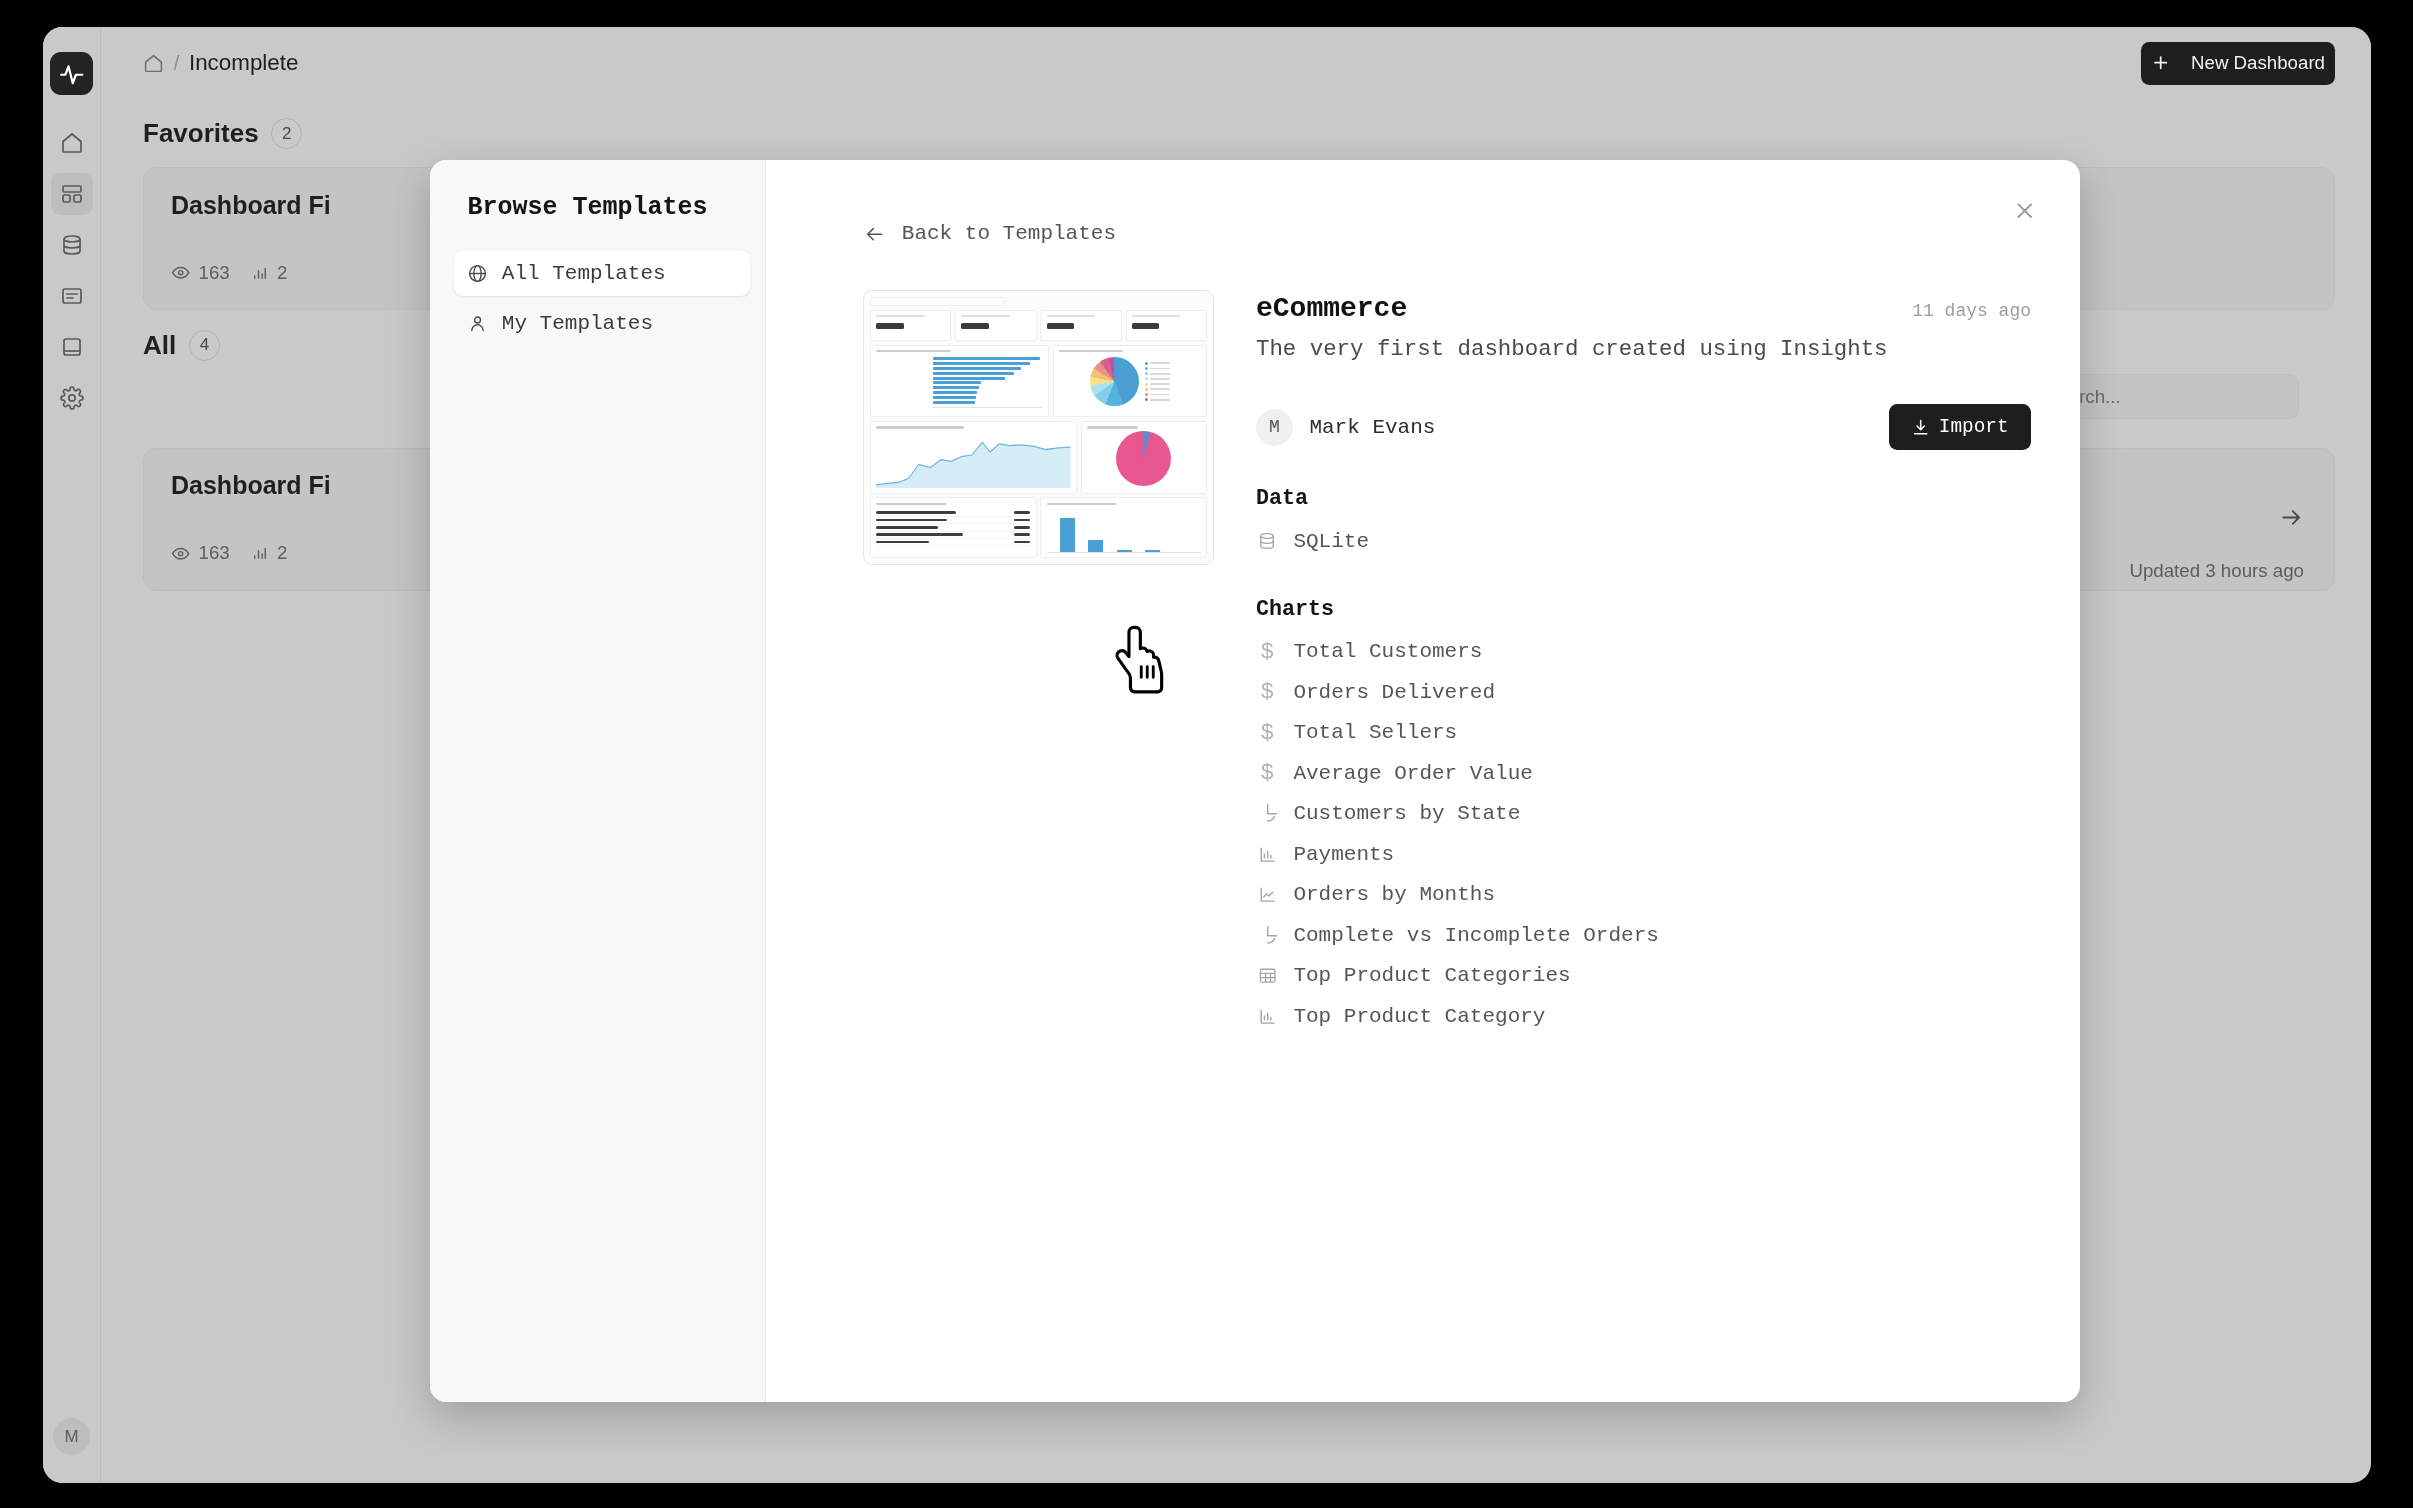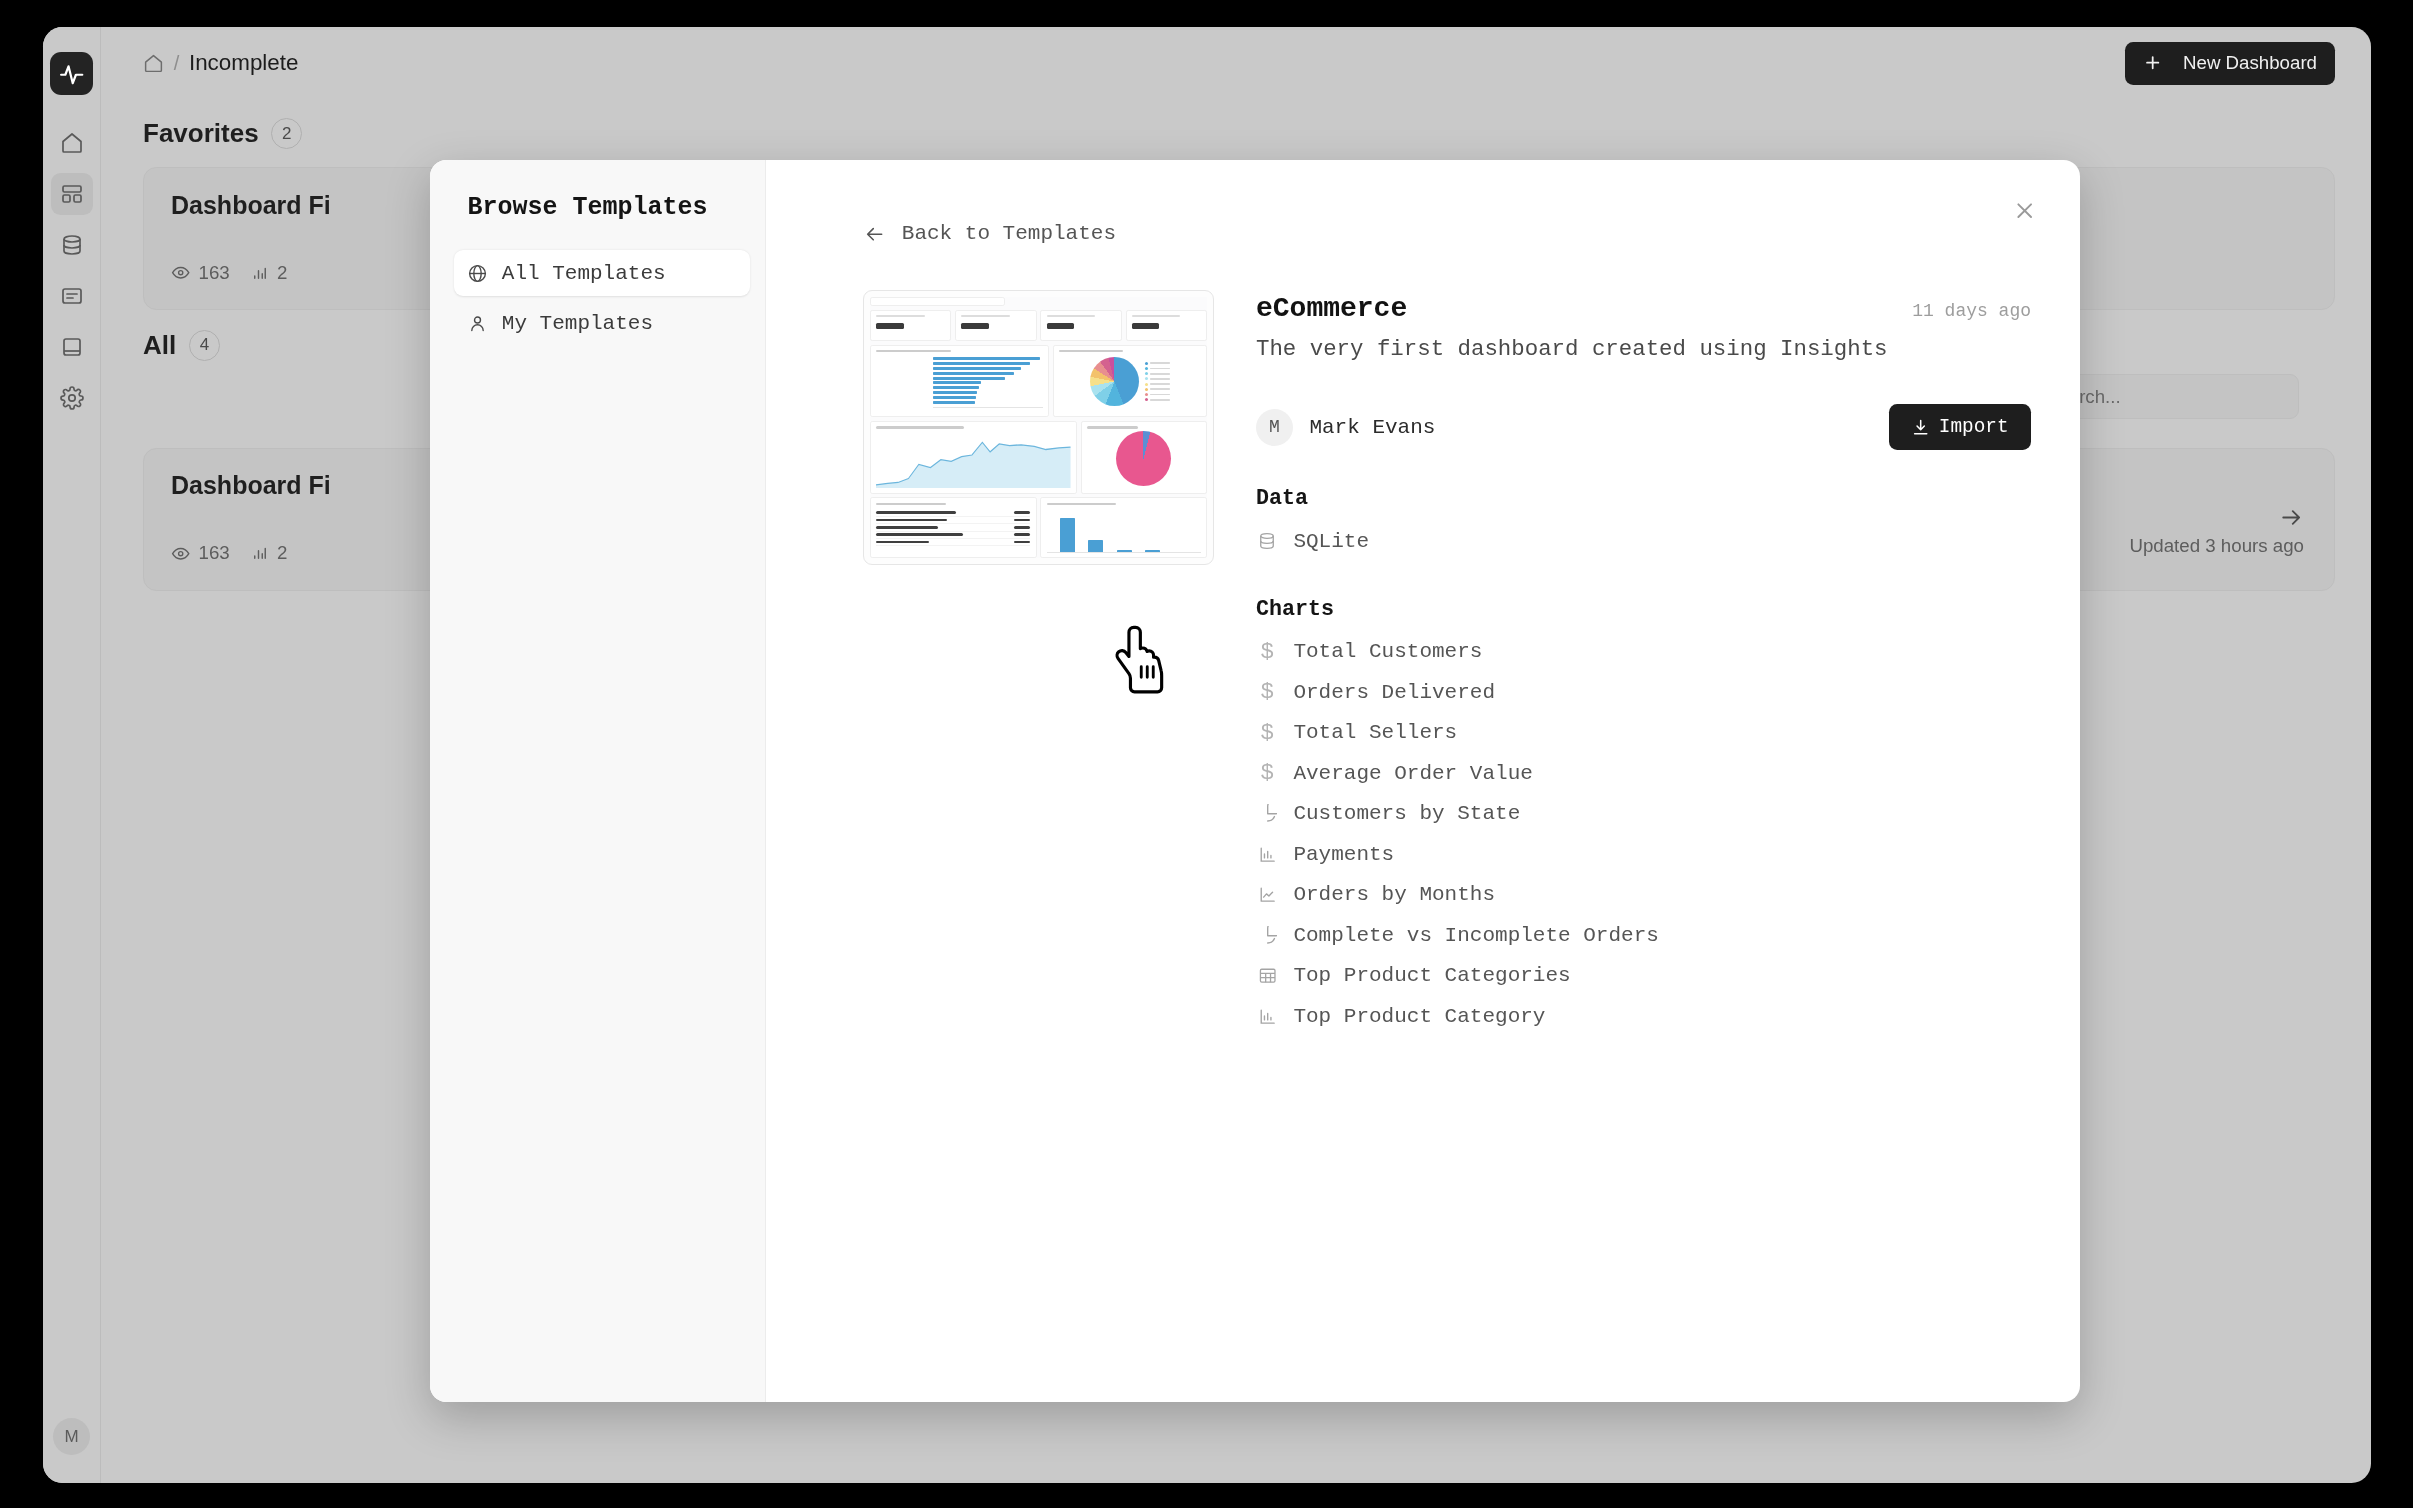--- a/index.html
+++ b/index.html
@@ -47,21 +47,21 @@
   #topbar {
     position: absolute; left: 58px; top: 0; right: 0; height: 72px;
     display: flex; align-items: center; padding: 0 36px 0 42px;
   }
   .crumbs { display: flex; align-items: center; gap: 9.7px; color: #6d6d6d; }
   .crumb-sep { color: #8e8e8e; font-size: 20px; }
   .crumb-title { color: #1c1c1c; font-size: 22.4px; }
   .newdash {
     margin-left: auto; background: #1e1e1e; color: #f0f0f0;
     border: none; border-radius: 8.2px; height: 43px;
-    padding: 0 18px; font-size: 18.7px;
+    padding: 0 10px; font-size: 18.7px;
     display: flex; align-items: center; gap: 21px;
     font-family: inherit;
   }
 
   
   #bgpage { position: absolute; left: 58px; top: 72px; right: 0; bottom: 0; padding: 0 36px 0 42px; }
   .sec-head { display: flex; align-items: flex-end; gap: 12.7px; margin-top: 19.4px; }
   .sec-title { font-size: 26px; color: #1f1f1f; font-weight: bold; }
   .sec-badge {
     min-width: 31px; height: 31px; padding: 0 9.7px; border-radius: 15.7px;
@@ -73,21 +73,21 @@
     flex: 1; height: 143px; border-radius: 13.4px;
     border: 0.7px solid #bebebe; background: #c4c4c4;
     padding: 22.4px 27px; position: relative;
   }
   .dcard-title { font-size: 25px; color: #1f1f1f; font-weight: bold;
     white-space: nowrap; overflow: hidden; }
   .dcard-meta { position: absolute; left: 27px; bottom: 25.4px;
     display: flex; align-items: center; gap: 21px; color: #5d5d5d; font-size: 18.7px; }
   .meta-grp { display: flex; align-items: center; gap: 8.2px; }
   .dcard-arrow { position: absolute; right: 30px; top: 50%; transform: translateY(-50%); color: #4a4a4a; }
-  .dcard-updated { position: absolute; right: 30px; bottom: 33px; color: #5d5d5d; font-size: 18.7px; }
+  .dcard-updated { position: absolute; right: 30px; bottom: 8px; color: #5d5d5d; font-size: 18.7px; }
   .searchbox {
     position: absolute; right: 36px; top: 13.4px;
     width: 299px; height: 45px; border-radius: 9px;
     border: 0.7px solid #bebebe; background: #c4c4c4;
     display: flex; align-items: center; gap: 10.5px; padding: 0 15px;
     color: #6a6a6a; font-size: 18.7px;
   }
   .searchrow { position: relative; height: 69px; }
 
   

